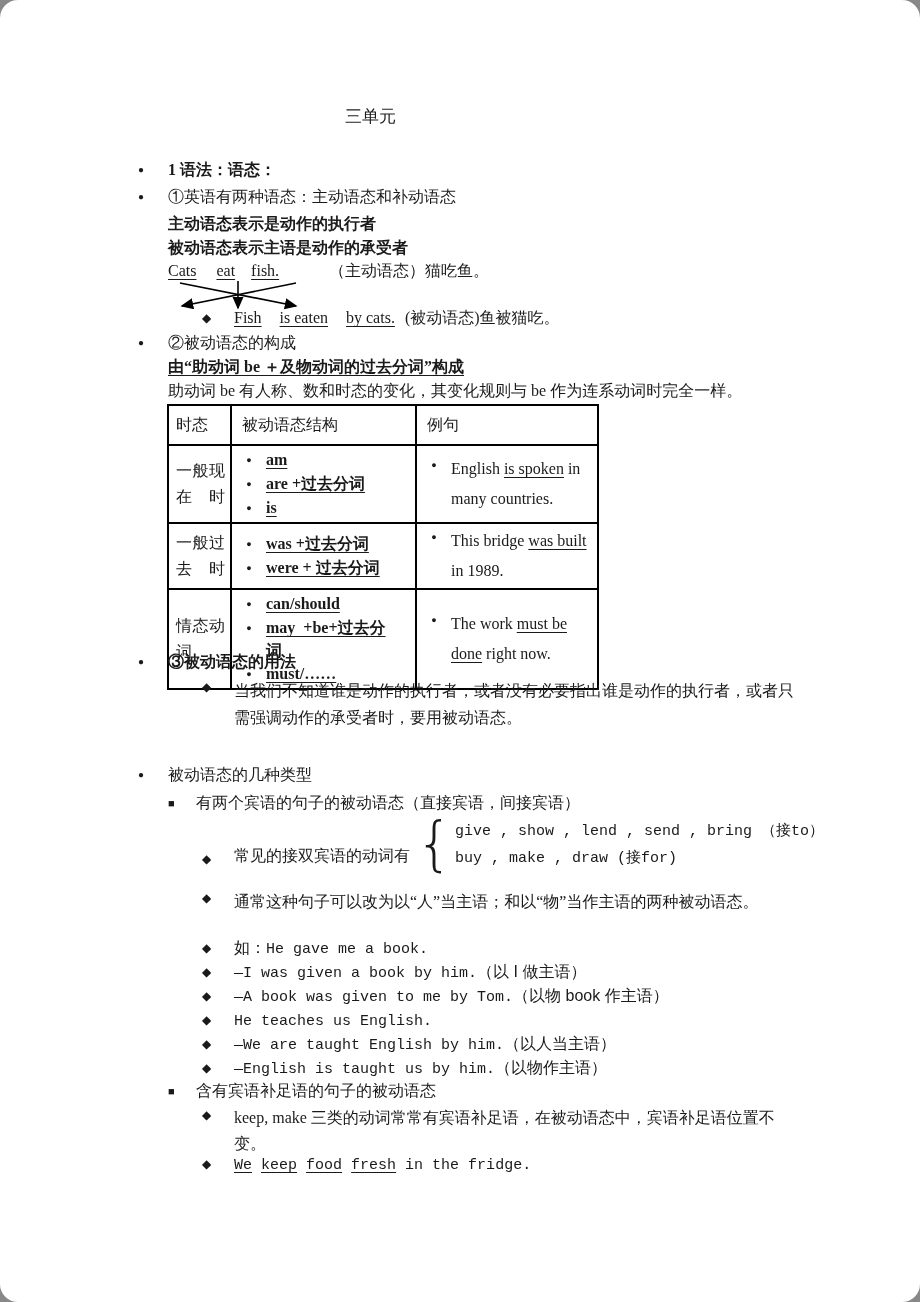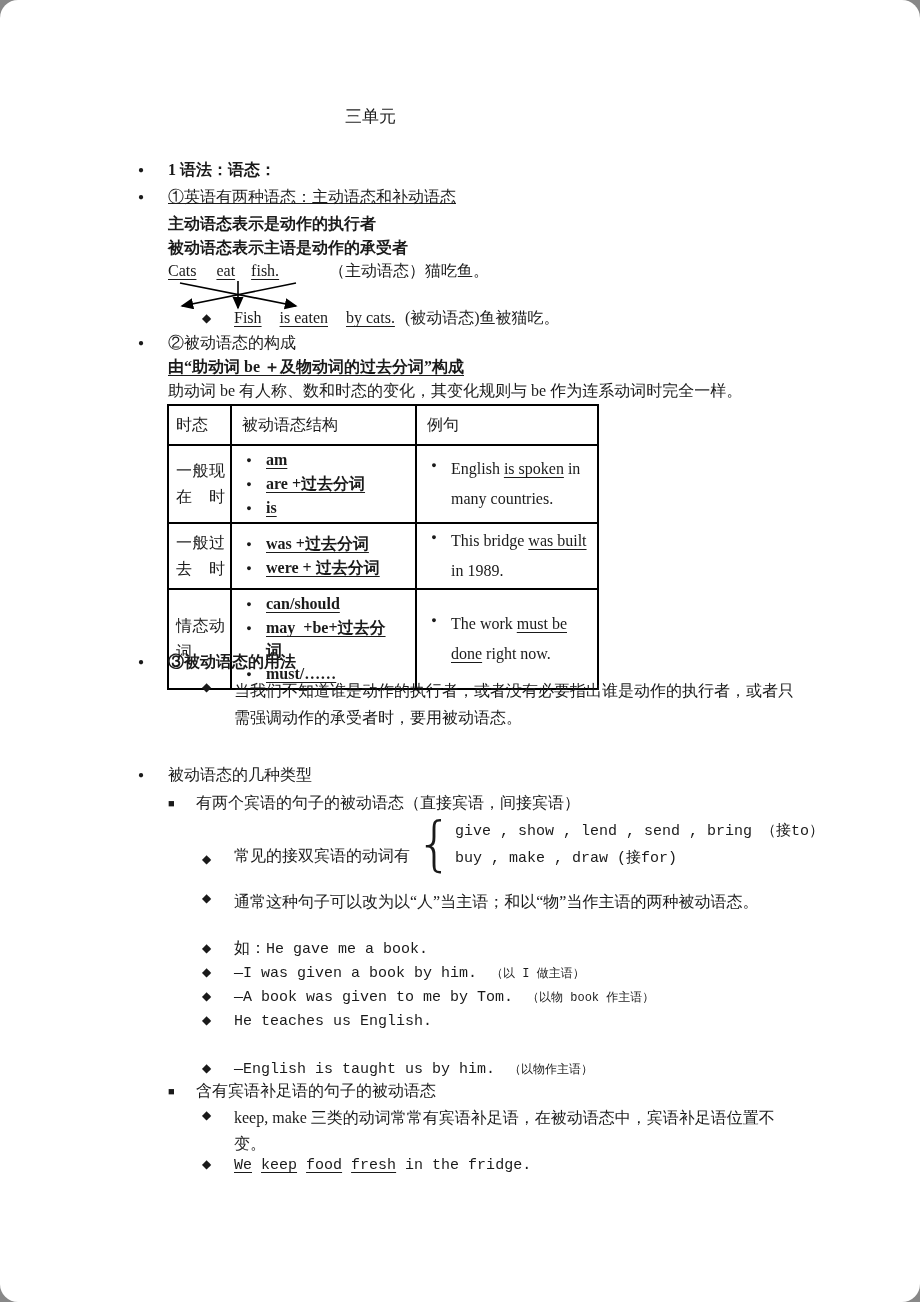--- a/index.html
+++ b/index.html
@@ -9,21 +9,21 @@
     background:#ffffff; color:#1a1a1a; margin:0 auto; overflow:hidden;
     font-family:"Liberation Serif","DejaVu Serif",serif;
     font-size:16px;
     border-radius:18px;
   }
   .abs { position:absolute; white-space:nowrap; line-height:22px; }
   .bold { font-weight:700; }
   .u  { text-decoration:underline; text-underline-offset:3px; }
   .bu { font-weight:700; text-decoration:underline; text-underline-offset:3px; }
   .mono { font-family:"Liberation Mono","DejaVu Sans Mono",monospace; font-size:15px; }
-  .cnote { font-family:Liberation Mono, monospace; font-size:12px; margin-left:14px; }
+  .cnote { font-family:Liberation Sans, sans-serif; font-size:16px; margin-left:0; }
 
   
   .b1 { display:inline-block; width:30px; font-size:10px; vertical-align:2px; }
   .b2 { display:inline-block; width:28px; font-size:11px; vertical-align:1px; }
   .b3 { display:inline-block; width:32px; font-size:12px; vertical-align:1px; }
 
   
   .dp { position:absolute; display:flex; }
   .dpb { flex:0 0 32px; font-size:12px; padding-top:3px; }
   .dpt { width:560px; white-space:normal; line-height:27px; }
@@ -64,21 +64,21 @@
 <body>
 
 <div class="page">
 
   <div class="abs" style="left:345px; top:106px; font-size:17px;">三单元</div>
 
   <div class="abs" style="left:138px; top:159px;">
     <span class="b1">●</span><span class="bold">1 语法：语态：</span>
   </div>
 
-  <div class="abs" style="left:138px; top:186px;text-decoration:underline;">
+  <div class="abs" style="left:138px; top:186px;">
     <span class="b1">●</span><span>①英语有两种语态：主动语态和补动语态</span>
   </div>
 
   <div class="abs bold" style="left:168px; top:213px;">主动语态表示是动作的执行者</div>
   <div class="abs bold" style="left:168px; top:237px;">被动语态表示主语是动作的承受者</div>
 
   <div class="abs" style="left:168px; top:260px;">
     <span class="u w1">Cats</span><span class="u w2">eat</span><span class="u w3">fish.</span><span>（主动语态）猫吃鱼。</span>
   </div>
 
@@ -213,20 +213,23 @@
   </div>
   <div class="abs" style="left:202px; top:961px;">
     <span class="b3">◆</span><span class="mono">—I was given a book by him.</span><span class="cnote">（以 I 做主语）</span>
   </div>
   <div class="abs" style="left:202px; top:985px;">
     <span class="b3">◆</span><span class="mono">—A book was given to me by Tom.</span><span class="cnote">（以物 book 作主语）</span>
   </div>
   <div class="abs" style="left:202px; top:1009px;">
     <span class="b3">◆</span><span class="mono">He teaches us English.</span>
   </div>
+  <div class="abs" style="left:202px; top:1033px;">
+    <span class="b3">◆</span><span class="mono">—We are taught English by him.</span><span class="cnote">（以人当主语）</span>
+  </div>
   <div class="abs" style="left:202px; top:1057px;">
     <span class="b3">◆</span><span class="mono">—English is taught us by him.</span><span class="cnote">（以物作主语）</span>
   </div>
 
   <div class="abs" style="left:168px; top:1080px;">
     <span class="b2">■</span><span>含有宾语补足语的句子的被动语态</span>
   </div>
   <div class="dp" style="left:202px; top:1105px;">
     <span class="dpb">◆</span>
     <div class="dpt" style="line-height:26px;">keep, make 三类的动词常常有宾语补足语，在被动语态中，宾语补足语位置不变。</div>

